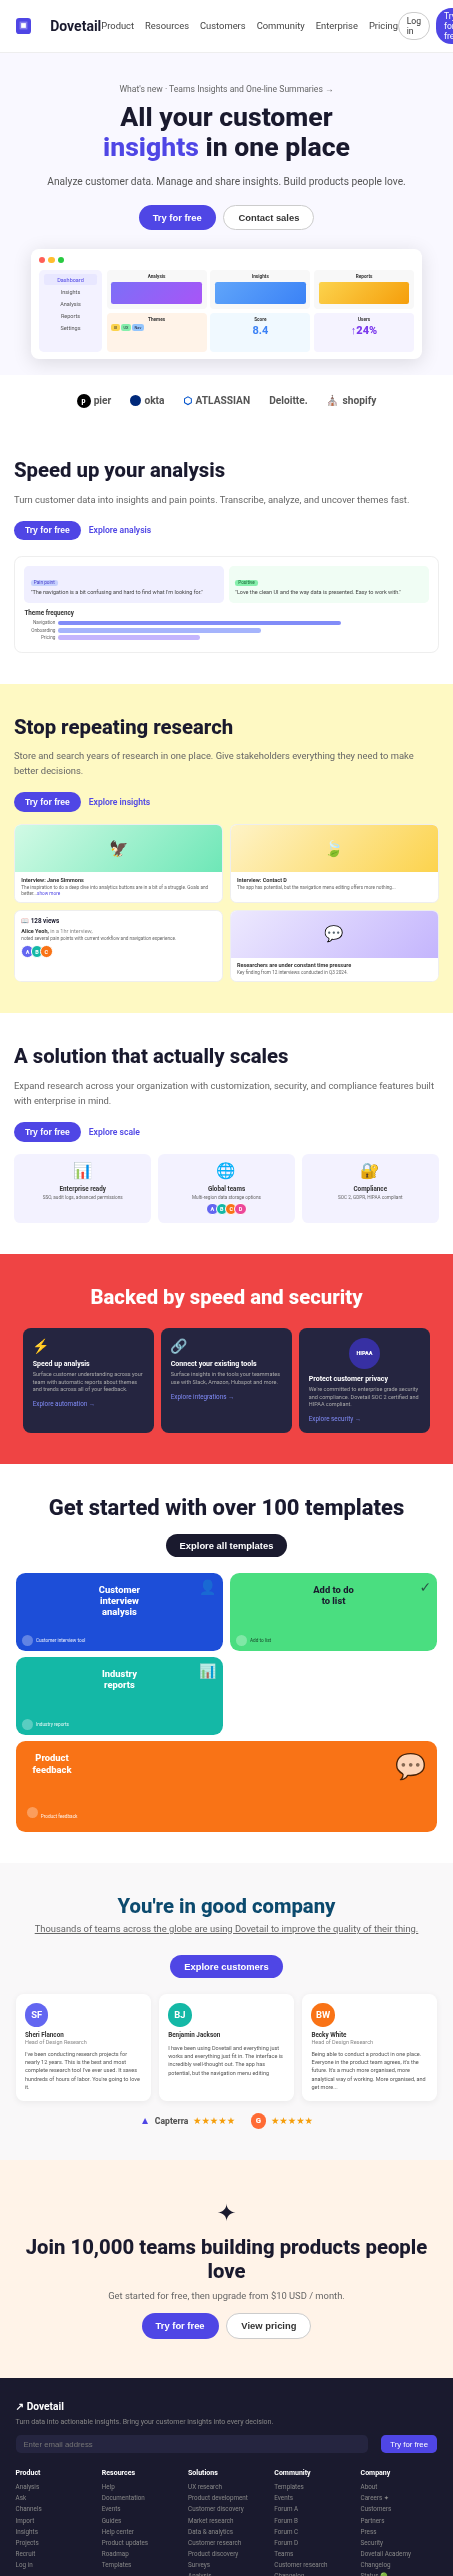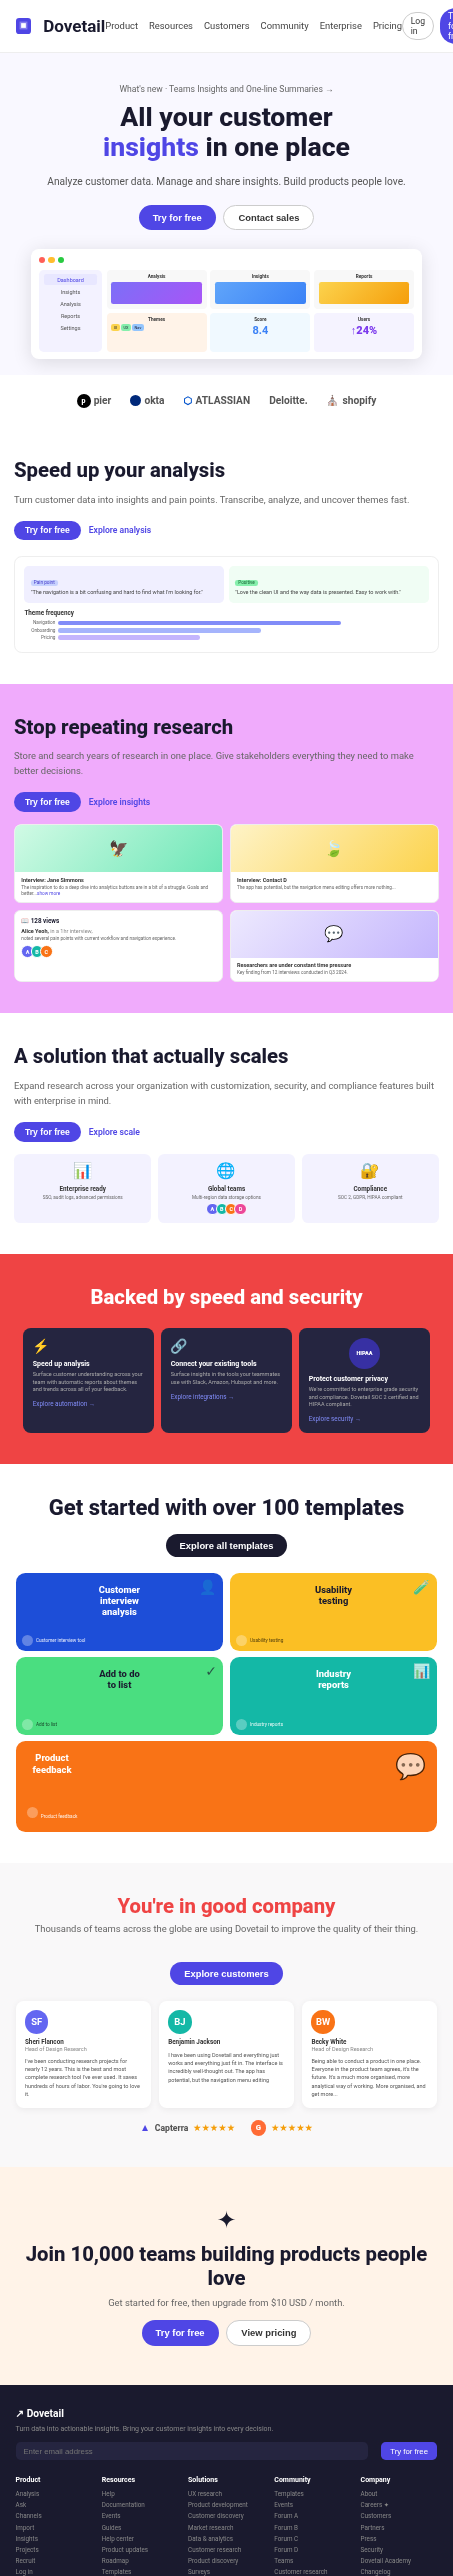--- a/index.html
+++ b/index.html
@@ -1,20 +1,20 @@
 <!DOCTYPE html>
 <html style="font-size:12.5px"><head>
   <meta charset="utf-8">
   <style>
     * { box-sizing: border-box; margin: 0; padding: 0; }
     body { font-family: -apple-system, BlinkMacSystemFont, 'Segoe UI', Roboto, sans-serif; background: #fff; color: #1a1a2e; width: 453px; overflow-x: hidden; }
 
     
     .nav { display: flex; align-items: center; justify-content: space-between; padding: 7.8px 15.6px; border-bottom: 0.8px solid #eee; background: #fff; }
-    .nav-logo { display: flex; align-items: center; gap: 12px; font-weight: 700; font-size: 17px; }
+    .nav-logo { display: flex; align-items: center; gap: 19px; font-weight: 700; font-size: 14px; }
     .nav-logo-icon { width: 15.6px; height: 15.6px; background: #4f46e5; border-radius: 3.1px; display: flex; align-items: center; justify-content: center; }
     .nav-logo-icon svg { width: 11px; height: 11px; }
     .nav-links { display: flex; gap: 11px; font-size: 9.4px; color: #444; }
     .nav-links span { cursor: pointer; }
     .nav-actions { display: flex; gap: 6.3px; align-items: center; }
     .btn-login { font-size: 8.6px; color: #333; border: 0.8px solid #ccc; border-radius: 15.6px; padding: 3.1px 7.8px; cursor: pointer; }
     .btn-try { font-size: 8.6px; color: #fff; background: #4f46e5; border-radius: 15.6px; padding: 3.1px 7.8px; cursor: pointer; }
 
     
     .hero { background: #f9f8ff; text-align: center; padding: 31px 23.4px 15.6px; }
@@ -46,21 +46,21 @@
     .mockup-img-peach { background: linear-gradient(135deg, #fcd34d, #f59e0b); }
 
     
     .logos { display: flex; align-items: center; justify-content: center; gap: 19px; padding: 19px 15.6px; background: #fff; flex-wrap: wrap; }
     .logo-item { font-size: 10.2px; font-weight: 700; color: #555; display: flex; align-items: center; gap: 3.1px; }
     .logo-circle { width: 14px; height: 14px; border-radius: 50%; background: #000; display: inline-flex; align-items: center; justify-content: center; }
     .logo-circle span { font-size: 7px; color: #fff; font-weight: 900; }
 
     
     .feature { padding: 31px 14px; }
-    .feature.alt { background: #f0abfc; }
+    .feature.alt { background: #fef9c3; }
     .feature-title { font-size: 20.3px; font-weight: 800; color: #1a1a2e; margin-bottom: 9.4px; line-height: 1.2; }
     .feature-desc { font-size: 9.4px; color: #666; line-height: 1.6; margin-bottom: 14px; }
     .feature-btns { display: flex; gap: 7.8px; align-items: center; }
     .btn-explore { font-size: 8.6px; color: #4f46e5; font-weight: 600; cursor: pointer; display: flex; align-items: center; gap: 2.3px; }
 
     
     .feature-visual { margin-top: 15.6px; border-radius: 7.8px; overflow: hidden; }
     .analysis-mockup { background: #fff; border: 0.8px solid #eee; border-radius: 7.8px; padding: 9.4px; }
     .analysis-tag { display: inline-block; background: #c7d2fe; color: #4338ca; border-radius: 2.3px; font-size: 4.7px; padding: 0.8px 3.1px; margin-bottom: 2.3px; }
     .chart-bar-h { display: flex; align-items: center; gap: 3.1px; margin-bottom: 2.3px; }
@@ -107,22 +107,22 @@
     .tc-teal { background: #14b8a6; }
     .tc-orange { background: #f97316; }
     .template-card-title { font-size: 9.4px; font-weight: 800; color: #fff; line-height: 1.2; }
     .template-card-footer { position: absolute; bottom: 4.7px; left: 6.3px; display: flex; align-items: center; gap: 3.1px; }
     .template-avatar { width: 11px; height: 11px; border-radius: 50%; background: rgba(255,255,255,0.3); }
     .template-label { font-size: 4.7px; color: rgba(255,255,255,0.9); }
     .template-deco { position: absolute; right: 6.3px; top: 6.3px; font-size: 14px; opacity: 0.7; }
 
     
     .social { padding: 31px 15.6px; background: #f9f8f9; text-align: center; }
-    .social-title { font-size: 20.3px; font-weight: 800; color: #ef4444; margin-bottom: 4.7px; }
-    .social-sub { font-size: 9.4px; color: #666; margin-bottom: 28px; }
+    .social-title { font-size: 20.3px; font-weight: 800; color: #0c4a6e; margin-bottom: 4.7px; }
+    .social-sub { font-size: 9.4px; color: #666; margin-bottom: 21px; text-decoration: underline; }
     .testimonials { display: grid; grid-template-columns: repeat(3, 1fr); gap: 7.8px; margin-bottom: 12.5px; }
     .testimonial { background: #fff; border-radius: 7.8px; padding: 9.4px; text-align: left; box-shadow: 0 1.6px 6.3px rgba(0,0,0,0.06); }
     .t-avatar { width: 23.4px; height: 23.4px; border-radius: 50%; margin-bottom: 4.7px; font-size: 9.4px; display: flex; align-items: center; justify-content: center; font-weight: 700; color: #fff; }
     .t-name { font-size: 6.3px; font-weight: 700; color: #333; }
     .t-role { font-size: 5.5px; color: #888; margin-bottom: 4.7px; }
     .t-text { font-size: 5.5px; color: #555; line-height: 1.5; }
     .capterra { display: flex; align-items: center; justify-content: center; gap: 15.6px; }
     .capterra-item { display: flex; align-items: center; gap: 4.7px; }
     .capterra-logo { font-size: 8.6px; font-weight: 800; color: #555; }
     .stars { color: #f59e0b; font-size: 9.4px; }
@@ -403,28 +403,20 @@
 
     <div class="template-card tc-blue" style="background:#1d4ed8;padding:11px;">
       <div class="template-card-title">Customer<br>interview<br>analysis</div>
       <div class="template-deco">👤</div>
       <div class="template-card-footer">
         <div class="template-avatar"></div>
         <span class="template-label">Customer interview tool</span>
       </div>
     </div>
 
-    <div class="template-card tc-yellow" style="padding:11px;">
-      <div class="template-card-title" style="color:#1a1a2e;">Usability<br>testing</div>
-      <div class="template-deco" style="color:#1a1a2e;">🧪</div>
-      <div class="template-card-footer">
-        <div class="template-avatar"></div>
-        <span class="template-label" style="color:rgba(0,0,0,0.7);">Usability testing</span>
-      </div>
-    </div>
 
     <div class="template-card tc-green" style="padding:11px;">
       <div class="template-card-title" style="color:#1a1a2e;">Add to do<br>to list</div>
       <div class="template-deco" style="color:#1a1a2e;">✓</div>
       <div class="template-card-footer">
         <div class="template-avatar"></div>
         <span class="template-label" style="color:rgba(0,0,0,0.7);">Add to list</span>
       </div>
     </div>
 

